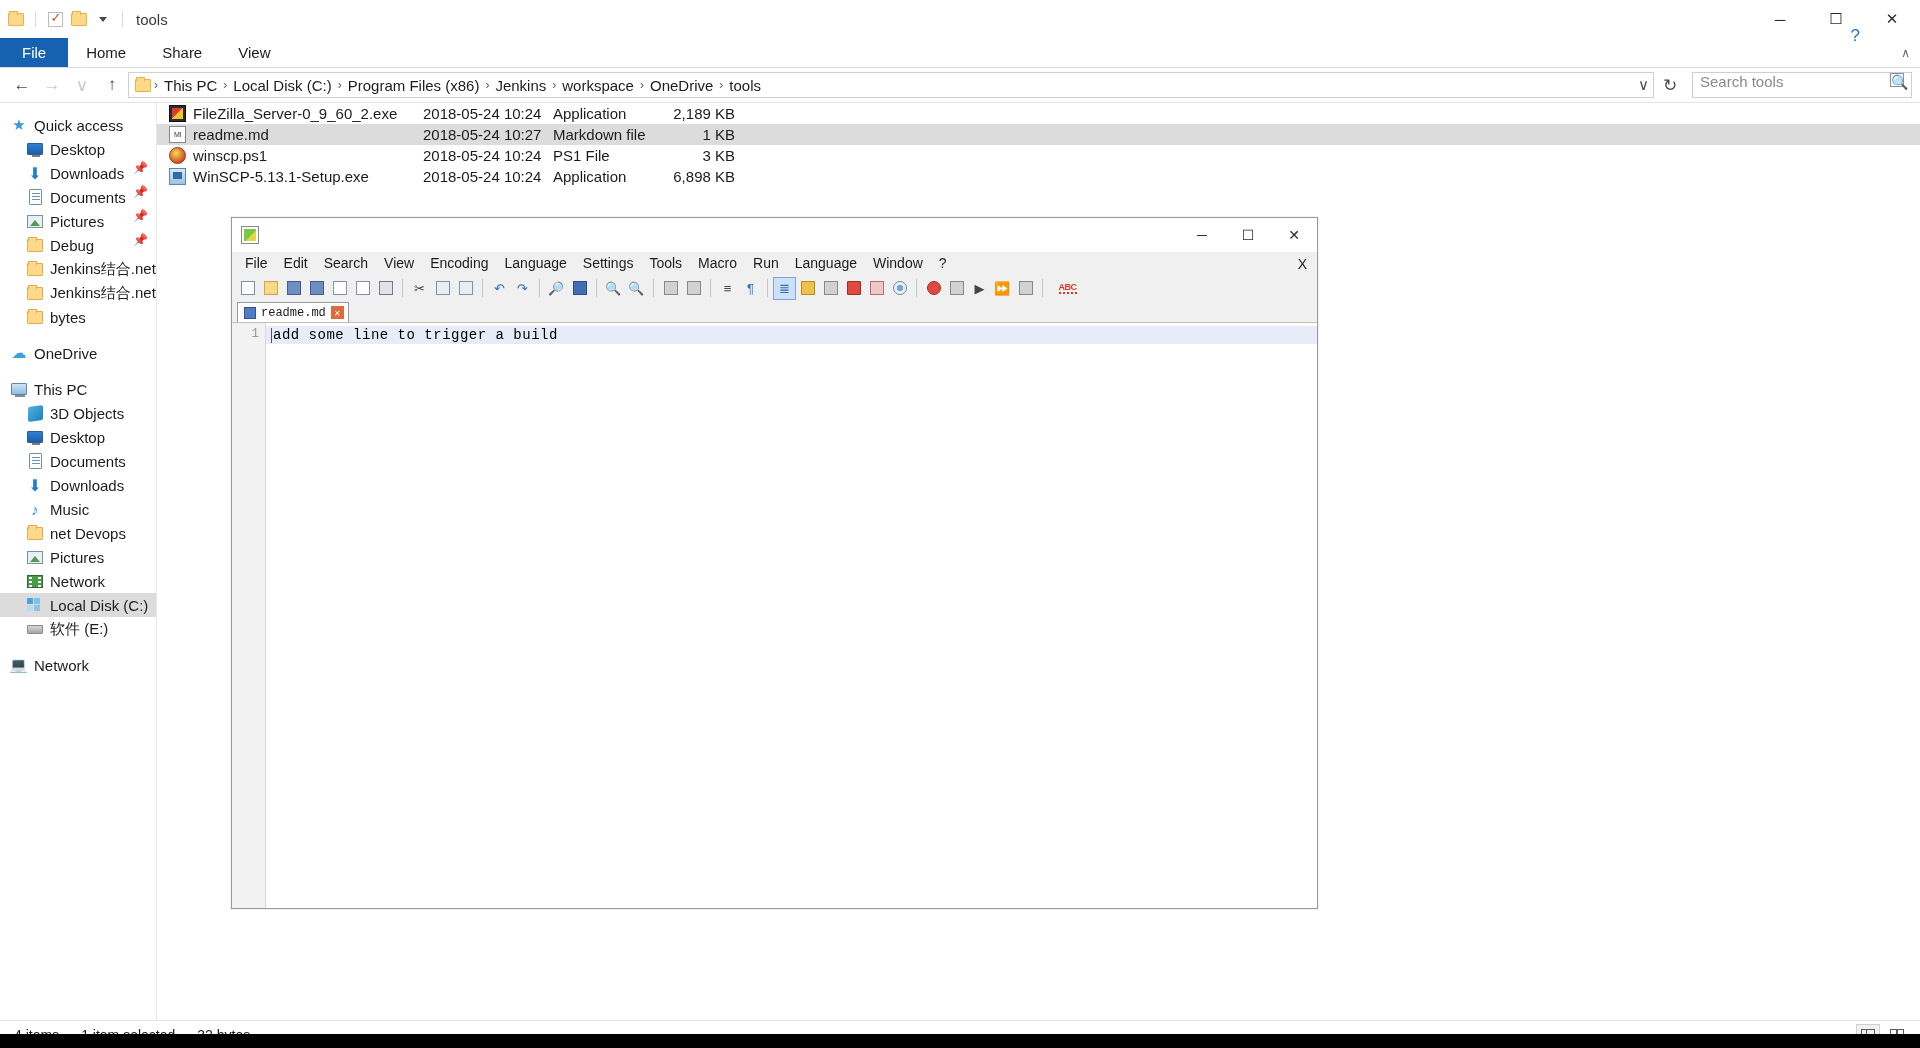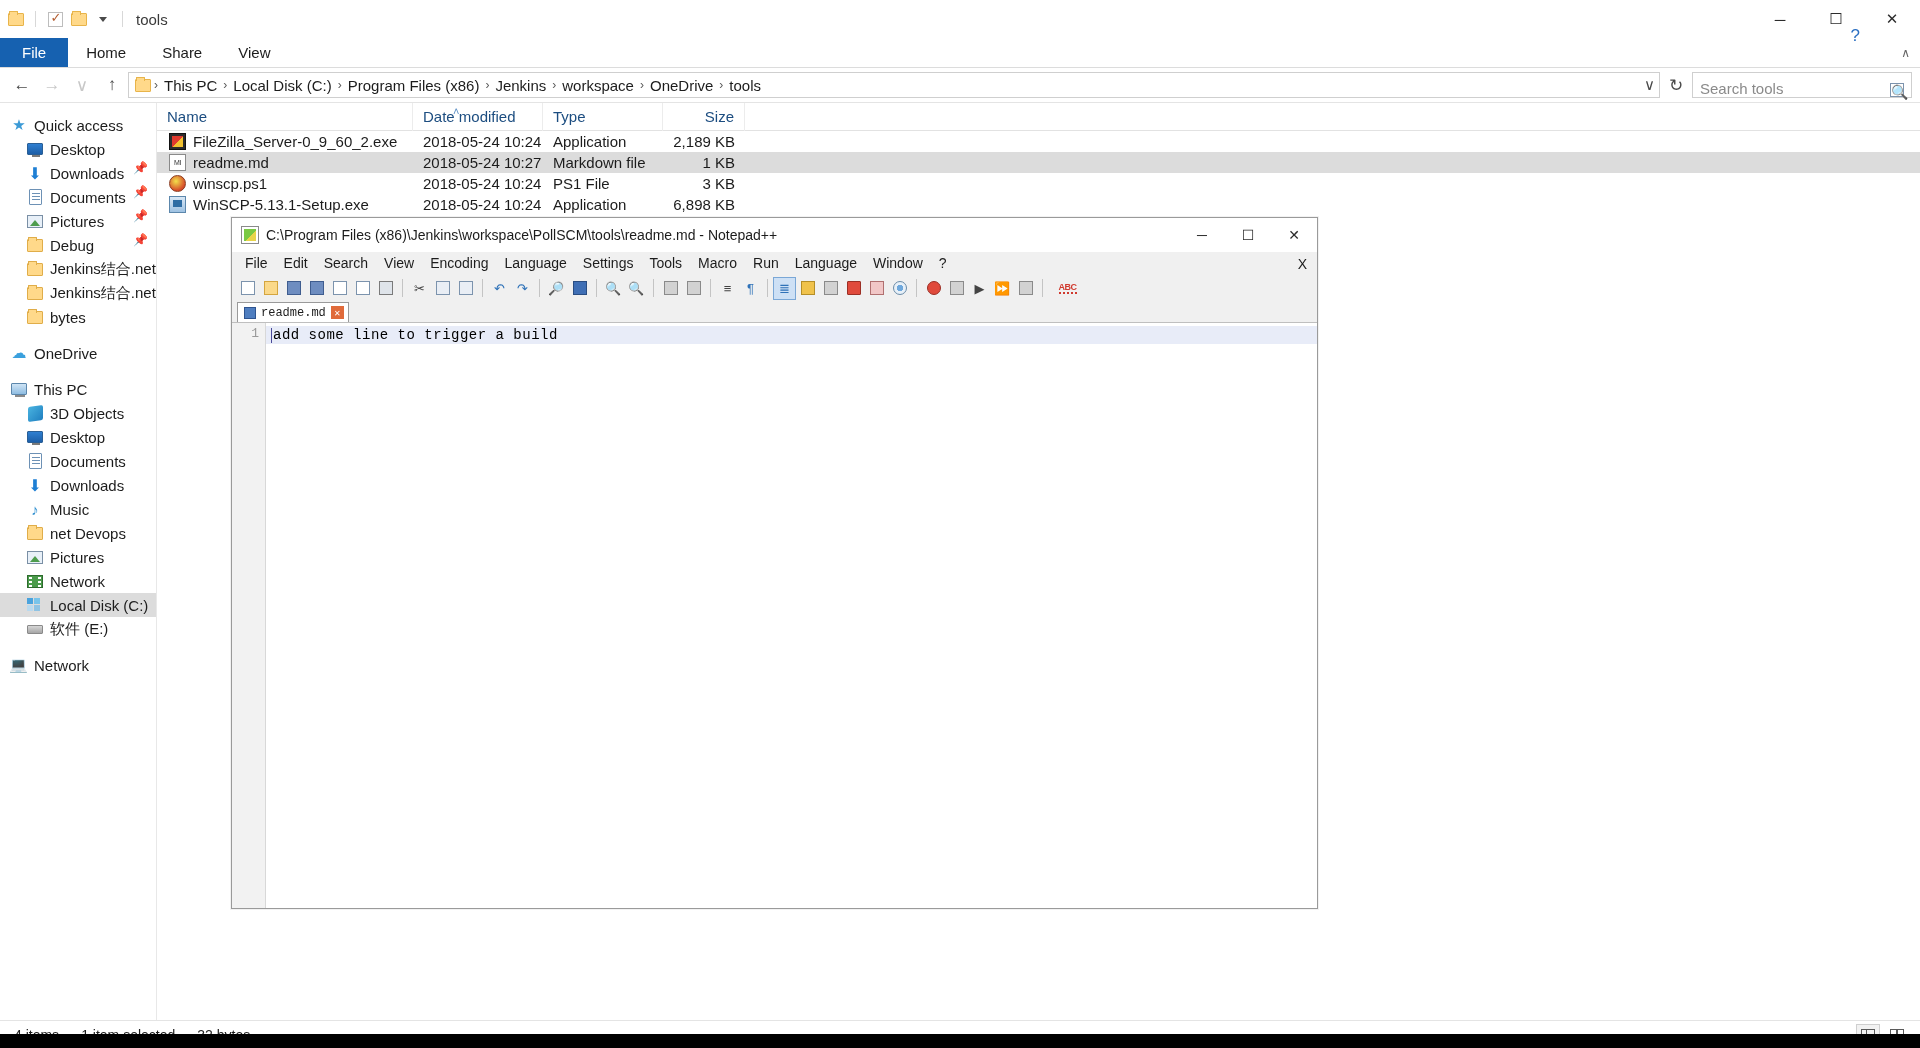--- a/index.html
+++ b/index.html
@@ -45,22 +45,22 @@
   .navbtn.dim { color:#c8c8c8; }
   .addrfield {
     flex:1; height:26px; border:1px solid #cfcfcf; background:#fff; display:flex; align-items:center;
     padding:0 4px; min-width:0;
   }
   .crumbs { display:flex; align-items:center; flex:1; min-width:0; overflow:hidden; }
   .crumb { font-size:15px; color:#1c1c1c; padding:0 5px; white-space:nowrap; }
   .crumb-sep { color:#5a5a5a; font-size:12px; padding:0 1px; }
   .addr-icons { display:flex; align-items:center; gap:6px; padding-left:6px; color:#4a4a4a; }
   .searchfield {
-    width:220px; height:26px; border:1px solid #cfcfcf; background:#fff;
-    display:flex; align-items:flex-end; padding:0 7px; font-size:15px; color:#8a8a8a;
+    width:220px; height:26px; margin-left:6px; border:1px solid #cfcfcf; background:#fff;
+    display:flex; align-items:flex-start; padding:0 7px; font-size:15px; color:#8a8a8a;
   }
   .searchfield .sq { margin-left:auto; color:#4a4a4a; font-size:14px; }
 
   
   .ebody { flex:1; display:flex; min-height:0; border-top:1px solid #e4e4e4; }
   .navpane { width:157px; background:#fff; border-right:1px solid #e8e8e8; padding-top:10px; overflow:hidden; position:relative;}
   .nav-item { height:24px; display:flex; align-items:center; font-size:15px; color:#1c1c1c; padding-left:10px; white-space:nowrap; }
   .nav-item.lvl1 { padding-left:26px; }
   .nav-item.sel { background:#dcdcdc; }
   .nav-ico { width:18px; height:18px; margin-right:6px; flex:0 0 18px; display:inline-flex; align-items:center; justify-content:center; }
@@ -437,27 +437,20 @@
       <div style="height:12px"></div>
       <div class="navrow">
           <div class="nav-item">
             <span class="nav-ico i-net">💻</span>
             <span>Network</span>
           </div>
         </div>
     </div>
 
     <div class="filepane">
-      <div class="colhead">
-        <div class="ch ch-name">Name</div>
-        <div class="ch ch-date">Date modified</div>
-        <div class="ch ch-type">Type</div>
-        <div class="ch ch-size">Size</div>
-        <span class="sortmark">˄</span>
-      </div>
 
       <div class="frow">
         <div class="f-name">
           <span class="fico ic-filezilla"></span>
           <span>FileZilla_Server-0_9_60_2.exe</span>
         </div>
         <div class="f-date">2018-05-24 10:24</div>
         <div class="f-type">Application</div>
         <div class="f-size">2,189 KB</div>
       </div>
@@ -506,21 +499,20 @@
           <span class="vglyph-large"></span>
         </div>
     </div>
   </div>
 </div>
 
 <div id="npp">
 
   <div class="npp-title">
     <span class="npp-ico"></span>
-    <span class="npp-title-text">C:\Program Files (x86)\Jenkins\workspace\PollSCM\tools\readme.md - Notepad++</span>
     <div class="npp-wc">
       <div class="npp-btn">─</div>
       <div class="npp-btn">☐</div>
       <div class="npp-btn close">✕</div>
     </div>
   </div>
 
   <div class="npp-menubar">
     <div class="mitem">File</div>
     <div class="mitem">Edit</div>

